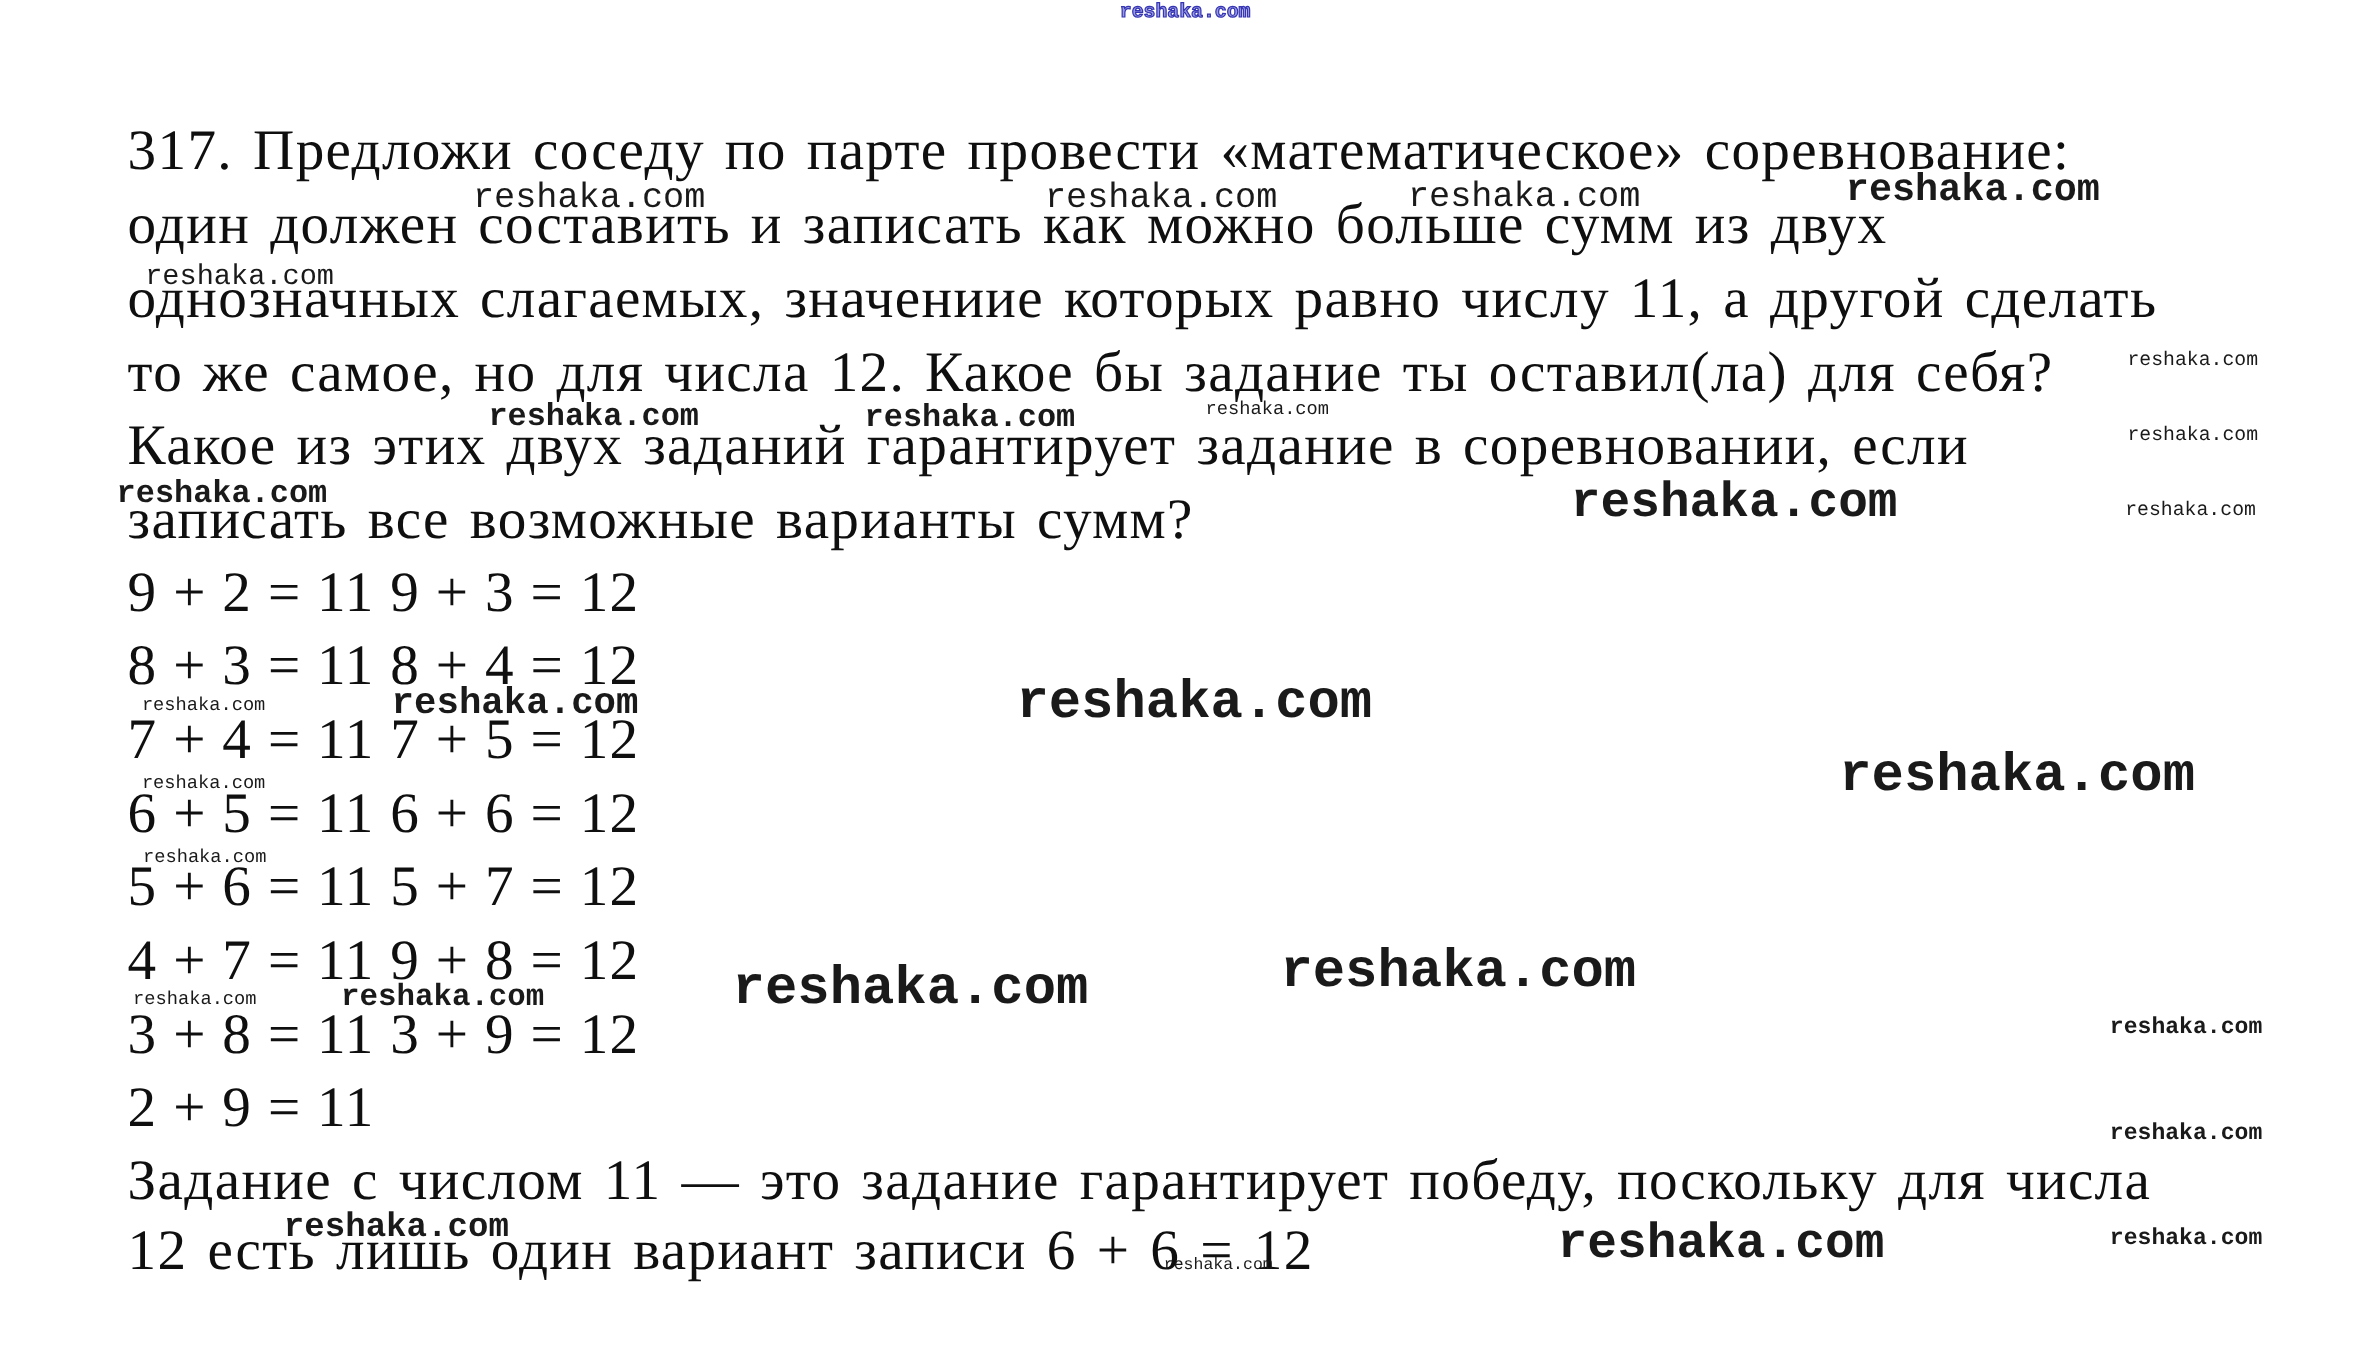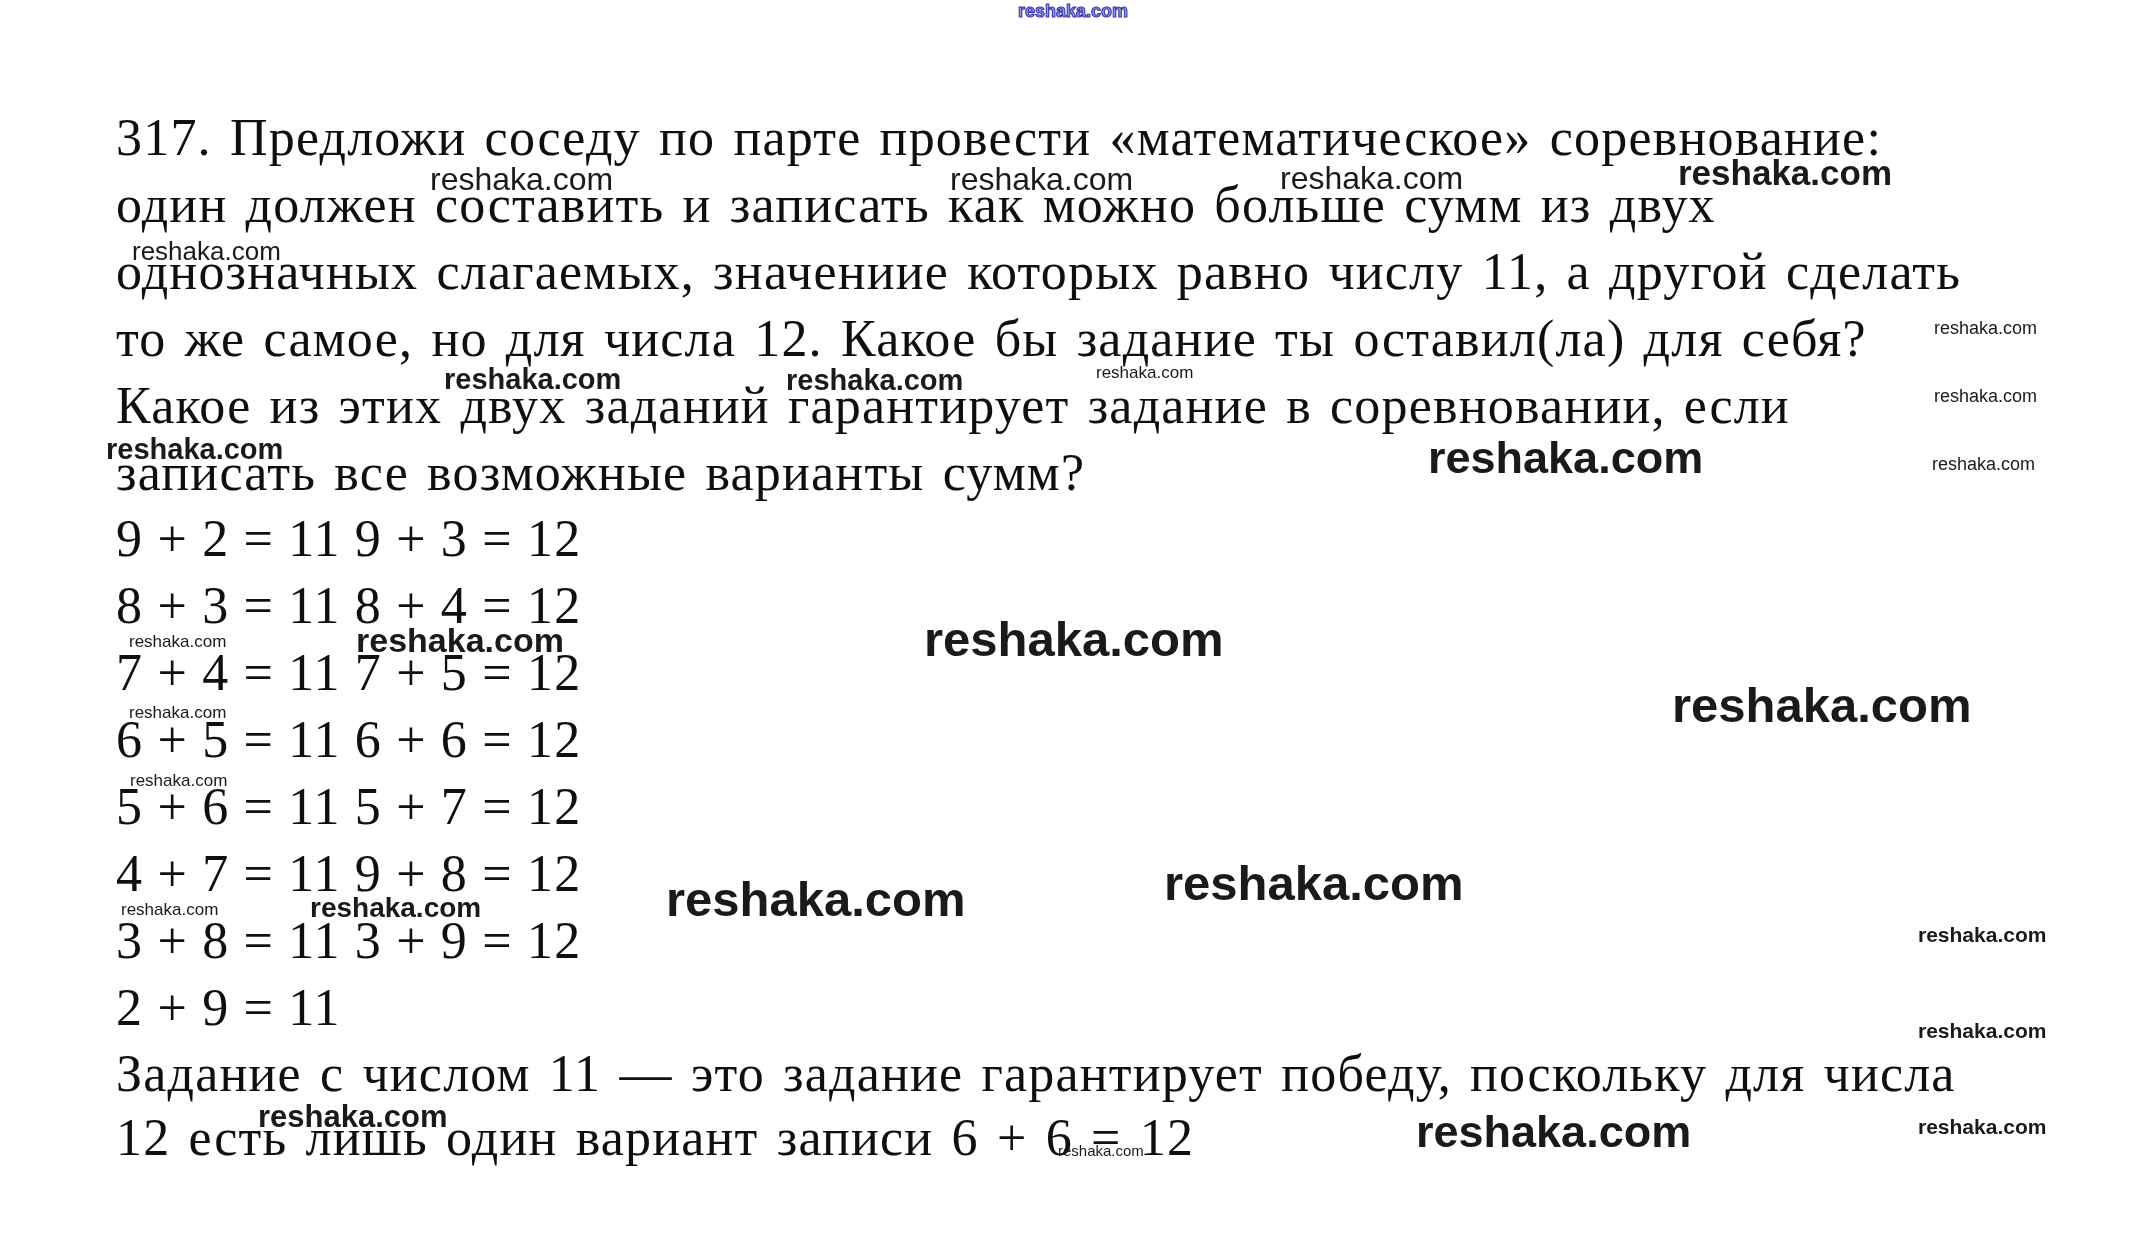--- a/index.html
+++ b/index.html
@@ -43,21 +43,21 @@
   .eq-right { margin-left: 14px; text-align: center; }
   
   .wm-layer {
     position: absolute;
     inset: 0;
     z-index: 3;
     pointer-events: none;
   }
   .wm {
     position: absolute;
-    font-family: Liberation Sans, sans-serif;
+    font-family: Liberation Mono, monospace;
     color: #1a1a1a;
     white-space: nowrap;
     line-height: 1.05;
   }
   .wm-blue {
     color: #9a9ade;
     -webkit-text-stroke: 1.1px #3434b4;
     font-weight: 700;
   }
 </style>

